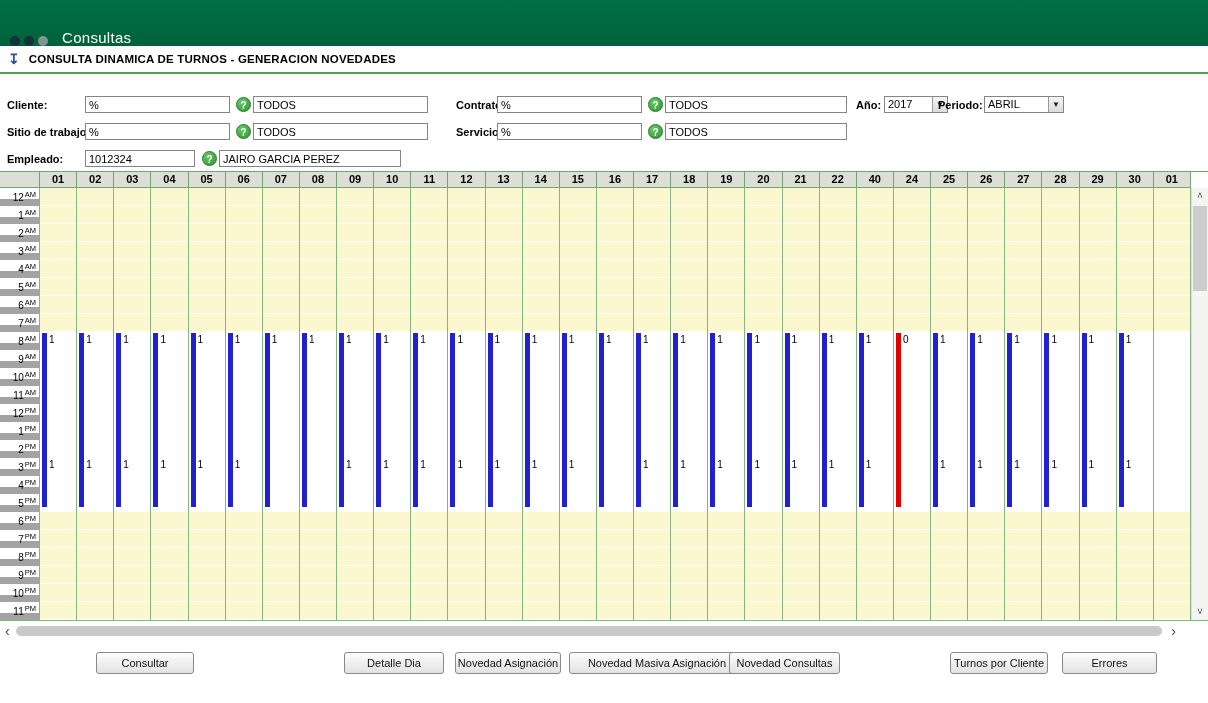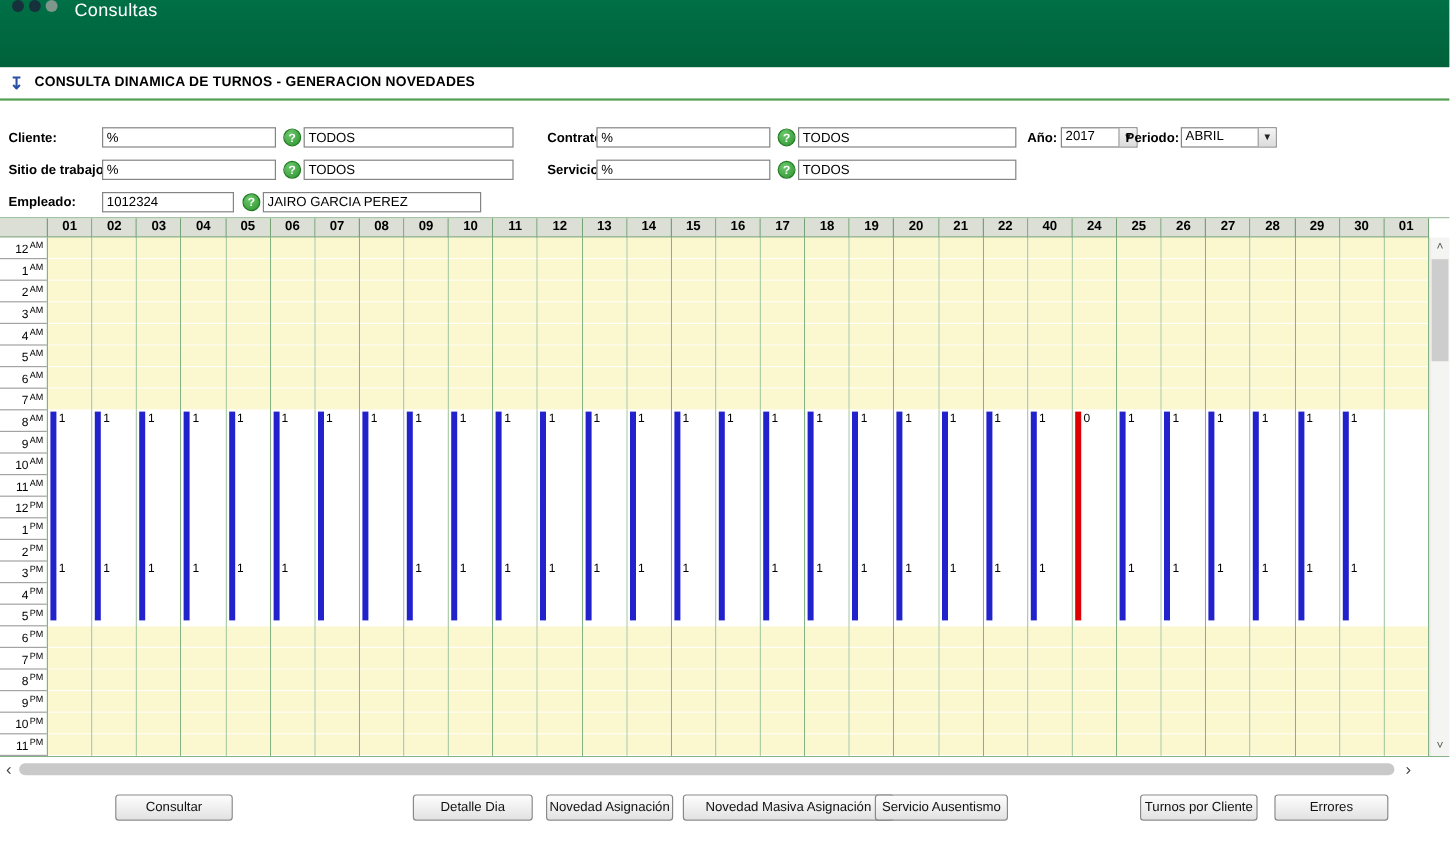--- a/index.html
+++ b/index.html
@@ -5,21 +5,21 @@
   * { box-sizing: border-box; margin: 0; padding: 0; }
   html,body { width:1208px; height:703px; }
   body {
     background:#fff;
     font-family:"Liberation Sans", sans-serif;
     overflow:hidden;
     position:relative;
   }
 
   
-  .topbar { height:56px; background:linear-gradient(#007047,#00613A); display:flex; align-items:flex-start; padding-left:10px; position:relative; }
+  .topbar { height:46px; background:linear-gradient(#007047,#00613A); display:flex; align-items:flex-end; padding-left:10px; position:relative; }
   .dots { display:flex; gap:4px; margin-right:14px; align-items:center; }
   .dot { width:10px; height:10px; border-radius:50%; }
   .dot.d1, .dot.d2 { background:#16303C; }
   .dot.d3 { background:#7E968C; }
   .app-title { color:#fff; font-size:15px; letter-spacing:.3px; }
   .topbar-right { position:absolute; right:0; top:0; height:46px; display:flex; align-items:center; }
   .module-label { color:#fff; font-weight:bold; font-size:12px; margin-right:8px; position:relative; z-index:2; }
   .decor { width:118px; height:46px; display:block; }
 
   
@@ -53,21 +53,21 @@
   
   .grid { width:1208px; }
   .g-header { display:flex; height:17px; border-top:1px solid #74A274; }
   .g-corner { width:40px; background:#DBDFD6; border-right:1px solid #74A274; border-bottom:1px solid #74A274; }
   .g-header-days { flex:1; display:flex; }
   .g-dayh { flex:1; background:#DBDFD6; border-right:1px solid #74A274; border-bottom:1px solid #74A274; font-size:11px; font-weight:bold; text-align:center; line-height:15px; color:#000; }
   .g-hspacer { width:17px; background:#fff; }
 
   .g-body { display:flex; height:433px; border-bottom:1px solid #86B386; }
   .hour-col { width:40px; border-right:1px solid #86B386; background:#fff; }
-  .hour-cell { height:18px; text-align:right; padding-right:3px; border-bottom:1px solid #a3a3a3; line-height:14px; color:#000; }
+  .hour-cell { height:18px; text-align:right; padding-right:3px; border-bottom:7px solid #a3a3a3; line-height:14px; color:#000; }
   .h-num { font-size:10px; }
   .h-suf { font-size:7.5px; vertical-align:4px; margin-left:1px; }
   .days { flex:1; display:flex; }
   .day-col { flex:1; position:relative; border-right:1px solid #86B386; }
   .cell { height:18px; }
   .cell.cream { background:#FBF7CF; border-bottom:1px solid rgba(255,255,255,.85); }
   .cell.white { background:#FFFFFF; }
   .bar { position:absolute; left:2px; width:5px; top:145px; height:174px; }
   .bar-label { position:absolute; left:9px; font-size:10px; color:#000; line-height:11px; }
   .bar-label.top { top:146px; }
@@ -1121,16 +1121,16 @@
     <div class="hs-thumb"></div>
     <span class="hs-btn hs-right">›</span>
   </div>
 </div>
 
 <div class="btnrow" id="btnrow">
     <button class="btn">Consultar</button>
     <button class="btn">Detalle Dia</button>
     <button class="btn">Novedad Asignación</button>
     <button class="btn">Novedad Masiva Asignación</button>
-    <button class="btn">Servicio Ausentismo</button>
+    <button class="btn">Novedad Consultas</button>
     <button class="btn">Turnos por Cliente</button>
     <button class="btn">Errores</button>
   </div>
 
 </body></html>

